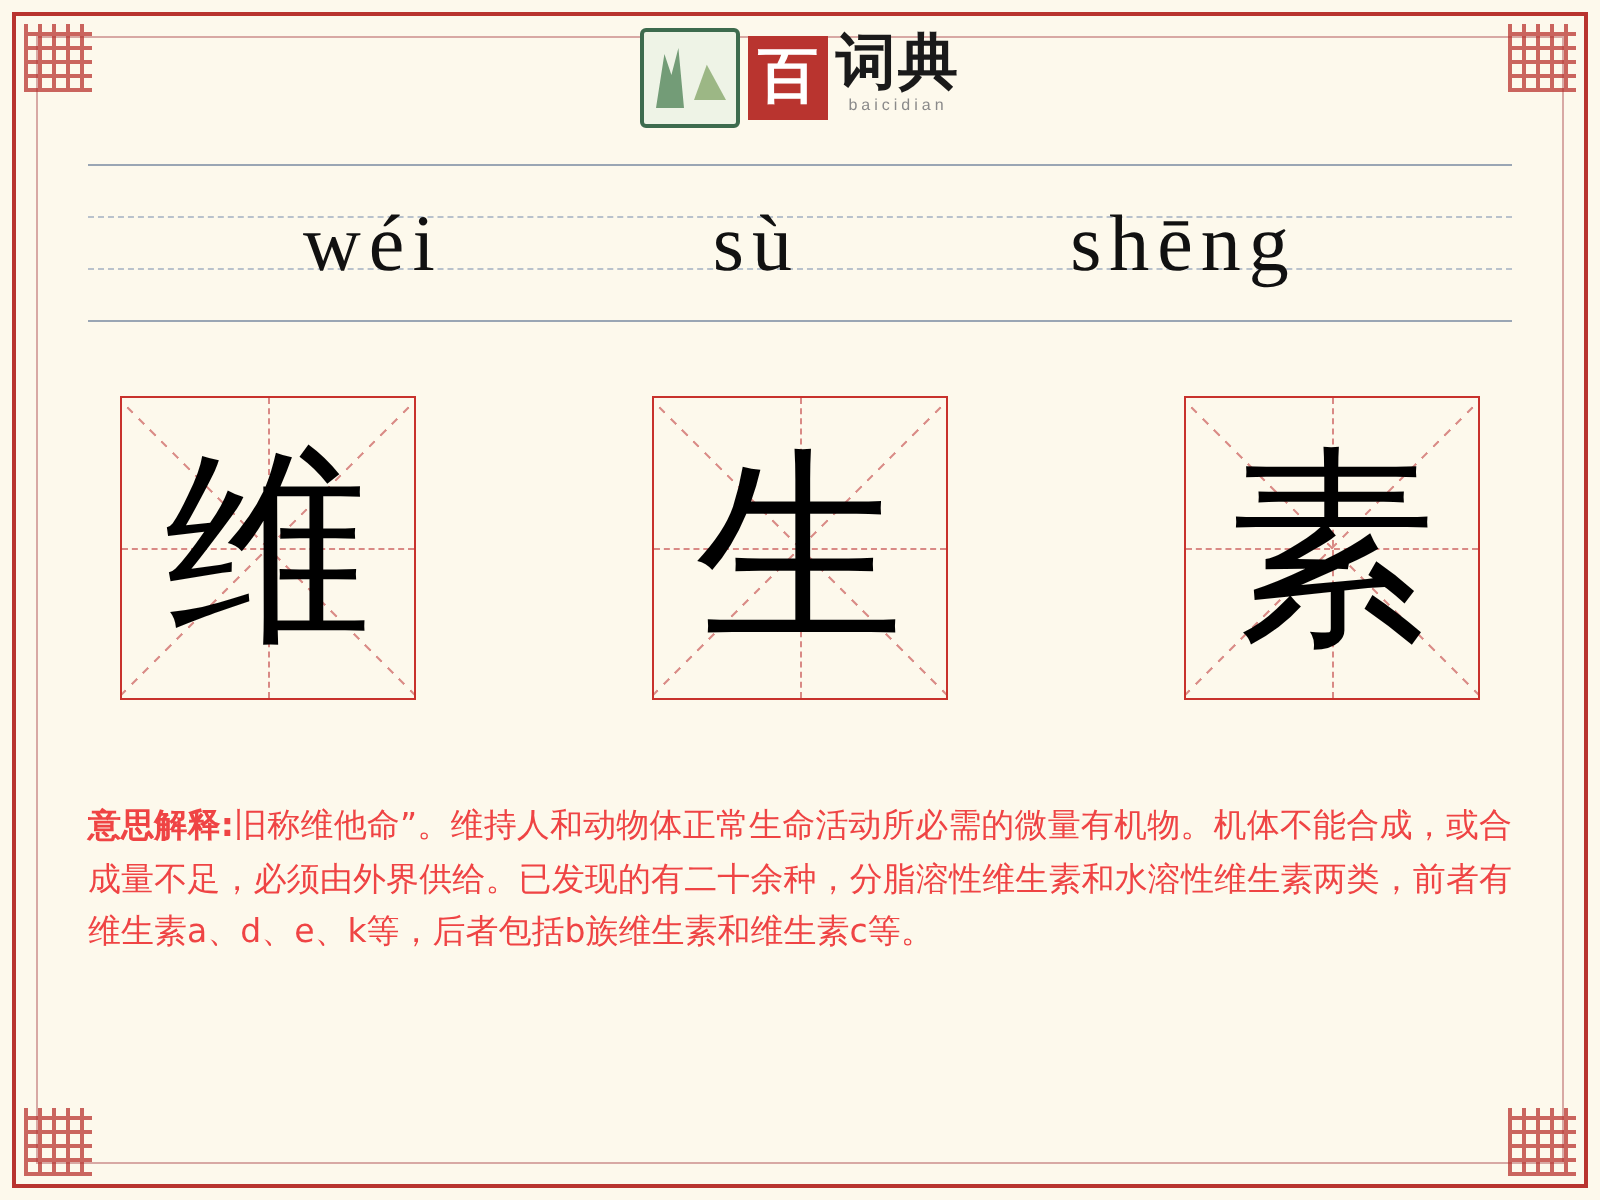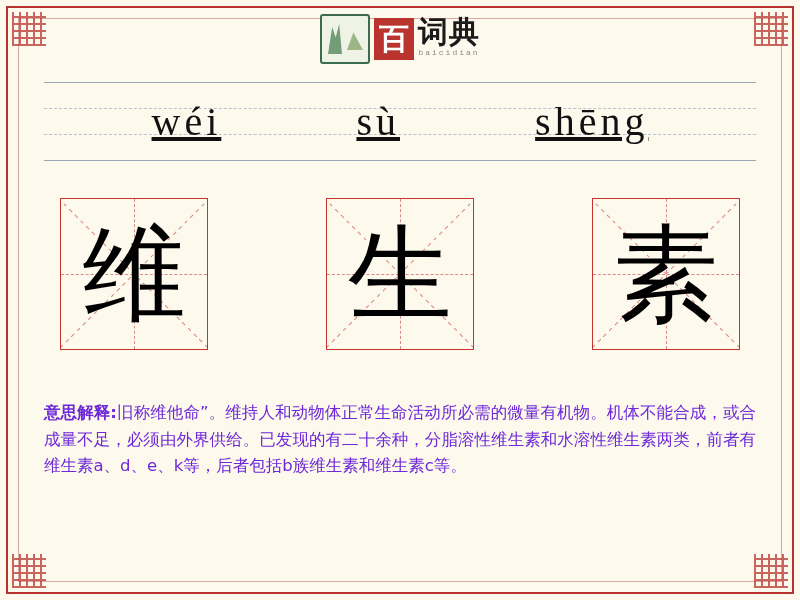--- a/index.html
+++ b/index.html
@@ -107,21 +107,21 @@
     color: #1a1a1a;
     font-family: "DejaVu Sans", sans-serif;
     font-weight: bold;
     letter-spacing: 1px;
     line-height: 32px;
   }
   .logo-py {
     font-size: 8px;
     color: #8a8a8a;
     letter-spacing: 2px;
-    font-family: Liberation Mono, monospace;
+    font-family: Liberation Sans, sans-serif;
     text-align: center;
   }
 
   
   .pinyin-area {
     position: absolute;
     left: 44px;
     right: 44px;
     top: 76px;
     height: 88px;
@@ -150,21 +150,20 @@
     justify-content: space-around;
     padding: 0 40px;
     box-sizing: border-box;
   }
   .pinyin {
     font-family: "Liberation Serif", serif;
     font-size: 40px;
     color: #111;
     letter-spacing: 4px;
     white-space: nowrap;
-    text-decoration: underline;
   }
 
   
   .char-row {
     position: absolute;
     left: 60px;
     right: 60px;
     top: 198px;
     display: flex;
     justify-content: space-between;
@@ -223,21 +222,21 @@
 
   
   .definition {
     position: absolute;
     left: 44px;
     right: 44px;
     top: 400px;
     font-family: "DejaVu Sans", sans-serif;
     font-size: 16.5px;
     line-height: 1.62;
-    color: #6d28d9;
+    color: #ef4444;
     text-align: justify;
   }
   .definition .label {
     font-weight: bold;
   }
 </style>
 </head>
 <body>
 
 <div class="page-border">

